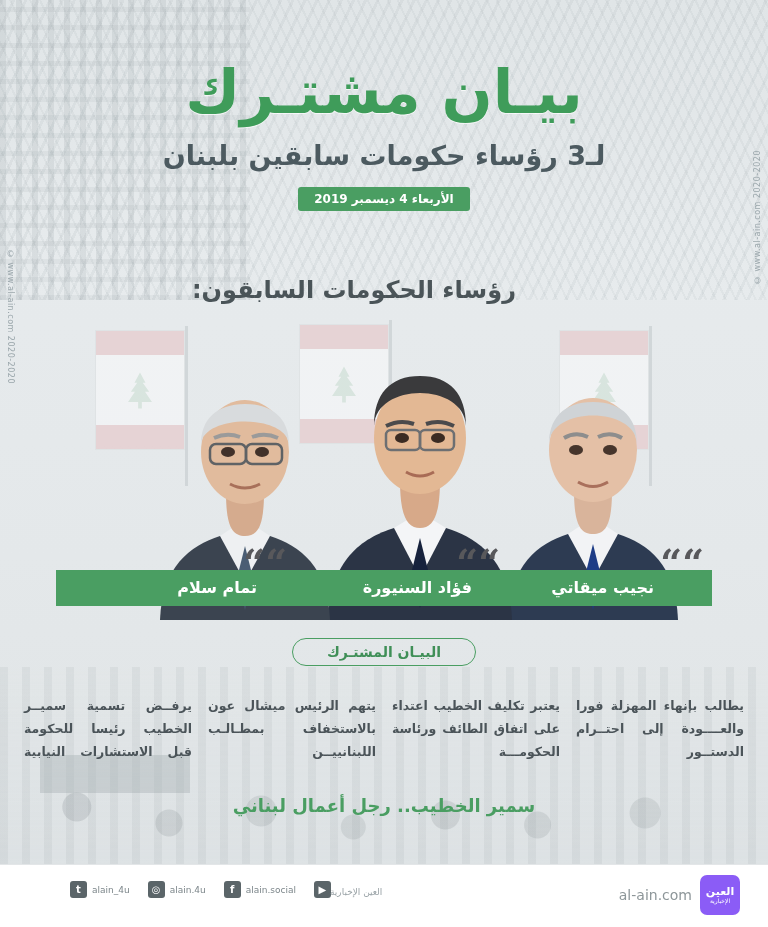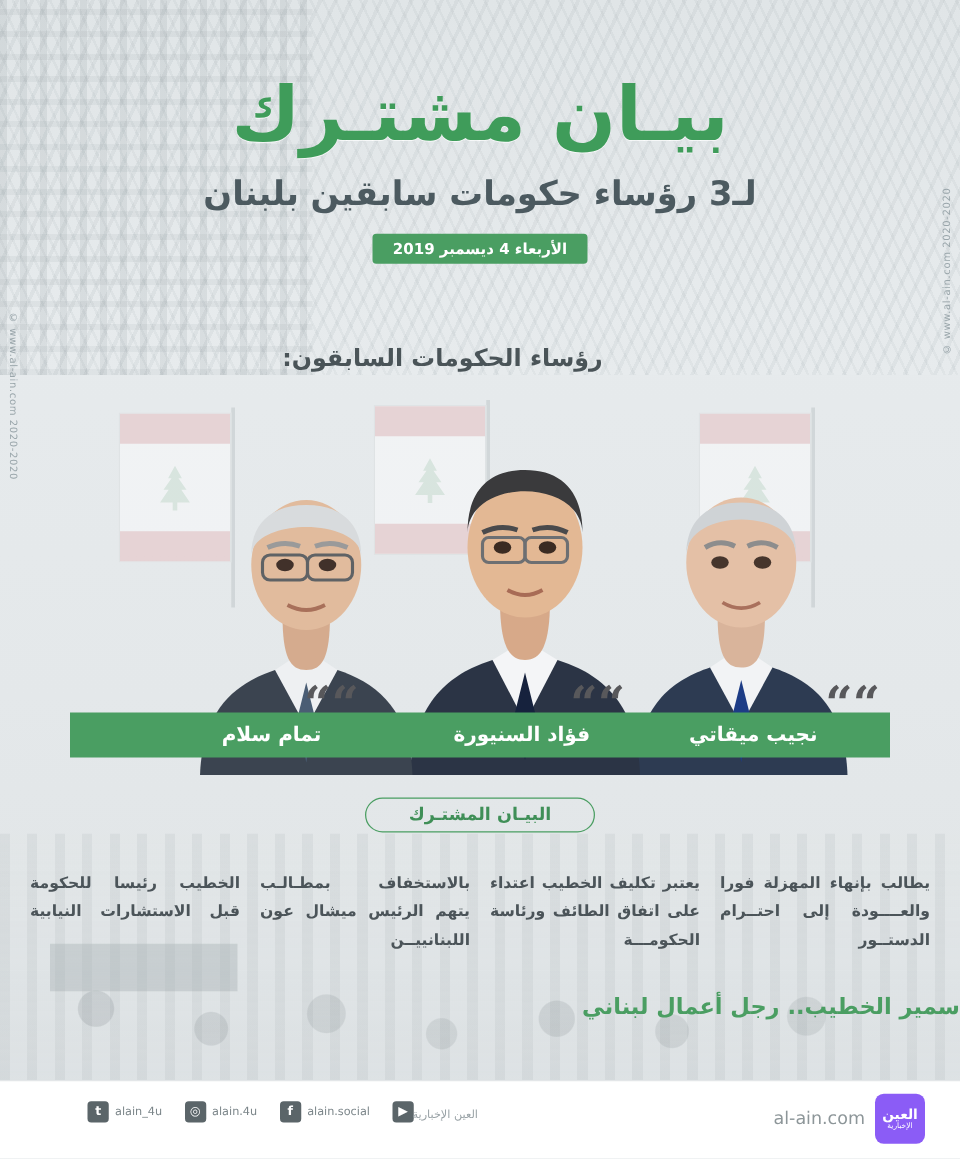--- a/index.html
+++ b/index.html
@@ -70,21 +70,21 @@
   }
   .date-badge{
     display:inline-block;margin-top:16px;
     background:#4a9e62;color:#fff;font-size:12px;font-weight:bold;
     padding:5px 16px;border-radius:3px;
   }
 
   
   .former-label{
     position:absolute;right:0;left:0;top:276px;text-align:center;
-    font-size:19px;font-weight:bold;color:#4a5458;
+    font-size:24px;font-weight:bold;color:#4a5458;
     padding-right:60px;
   }
 
   
   .photo-band{position:absolute;left:0;top:320px;width:768px;height:300px;}
   .flag{
     position:absolute;top:6px;width:92px;height:128px;opacity:.45;
   }
   .flag .pole{position:absolute;right:0;top:0;width:3px;height:160px;background:#b9c1c4;}
   .flag .cloth{
@@ -140,21 +140,21 @@
     display:flex;flex-direction:row;justify-content:space-between;
   }
   .point{
     width:168px;color:#4b5459;font-size:12.5px;line-height:1.85;
     text-align:justify;text-align-last:justify;font-weight:bold;
   }
   .point .ln{display:block;}
 
   
   .footer-line{
-    position:absolute;left:0;top:795px;width:768px;
+    position:absolute;left:0;top:795px;width:768px;text-align:center;
     color:#4a9e62;font-size:18px;font-weight:bold;
   }
 
   
   .bottombar{
     position:absolute;left:0;bottom:0;width:768px;height:62px;
     background:#ffffff;border-top:1px solid #e3e6e8;
   }
   .socials{position:absolute;left:70px;top:16px;display:flex;gap:18px;direction:ltr;}
   .soc{display:flex;align-items:center;gap:5px;}
@@ -295,25 +295,26 @@
       <span class="ln">يطالب بإنهاء المهزلة فورا</span>
       <span class="ln">والعــــودة إلى احتــرام</span>
       <span class="ln">الدستــور</span>
     </div>
     <div class="point">
       <span class="ln">يعتبر تكليف الخطيب اعتداء</span>
       <span class="ln">على اتفاق الطائف ورئاسة</span>
       <span class="ln">الحكومـــة</span>
     </div>
     <div class="point">
+      <span class="ln">يتهم الرئيس ميشال عون</span>
       <span class="ln">بالاستخفاف بمطـالـب</span>
-      <span class="ln">يتهم الرئيس ميشال عون</span>
       <span class="ln">اللبنانييــن</span>
     </div>
     <div class="point">
+      <span class="ln">يرفــض تسمية سميــر</span>
       <span class="ln">الخطيب رئيسا للحكومة</span>
       <span class="ln">قبل الاستشارات النيابية</span>
     </div>
   </div>
 
   <div class="footer-line">سمير الخطيب.. رجل أعمال لبناني</div>
 
   <div class="bottombar">
     <div class="socials">
       <div class="soc">

